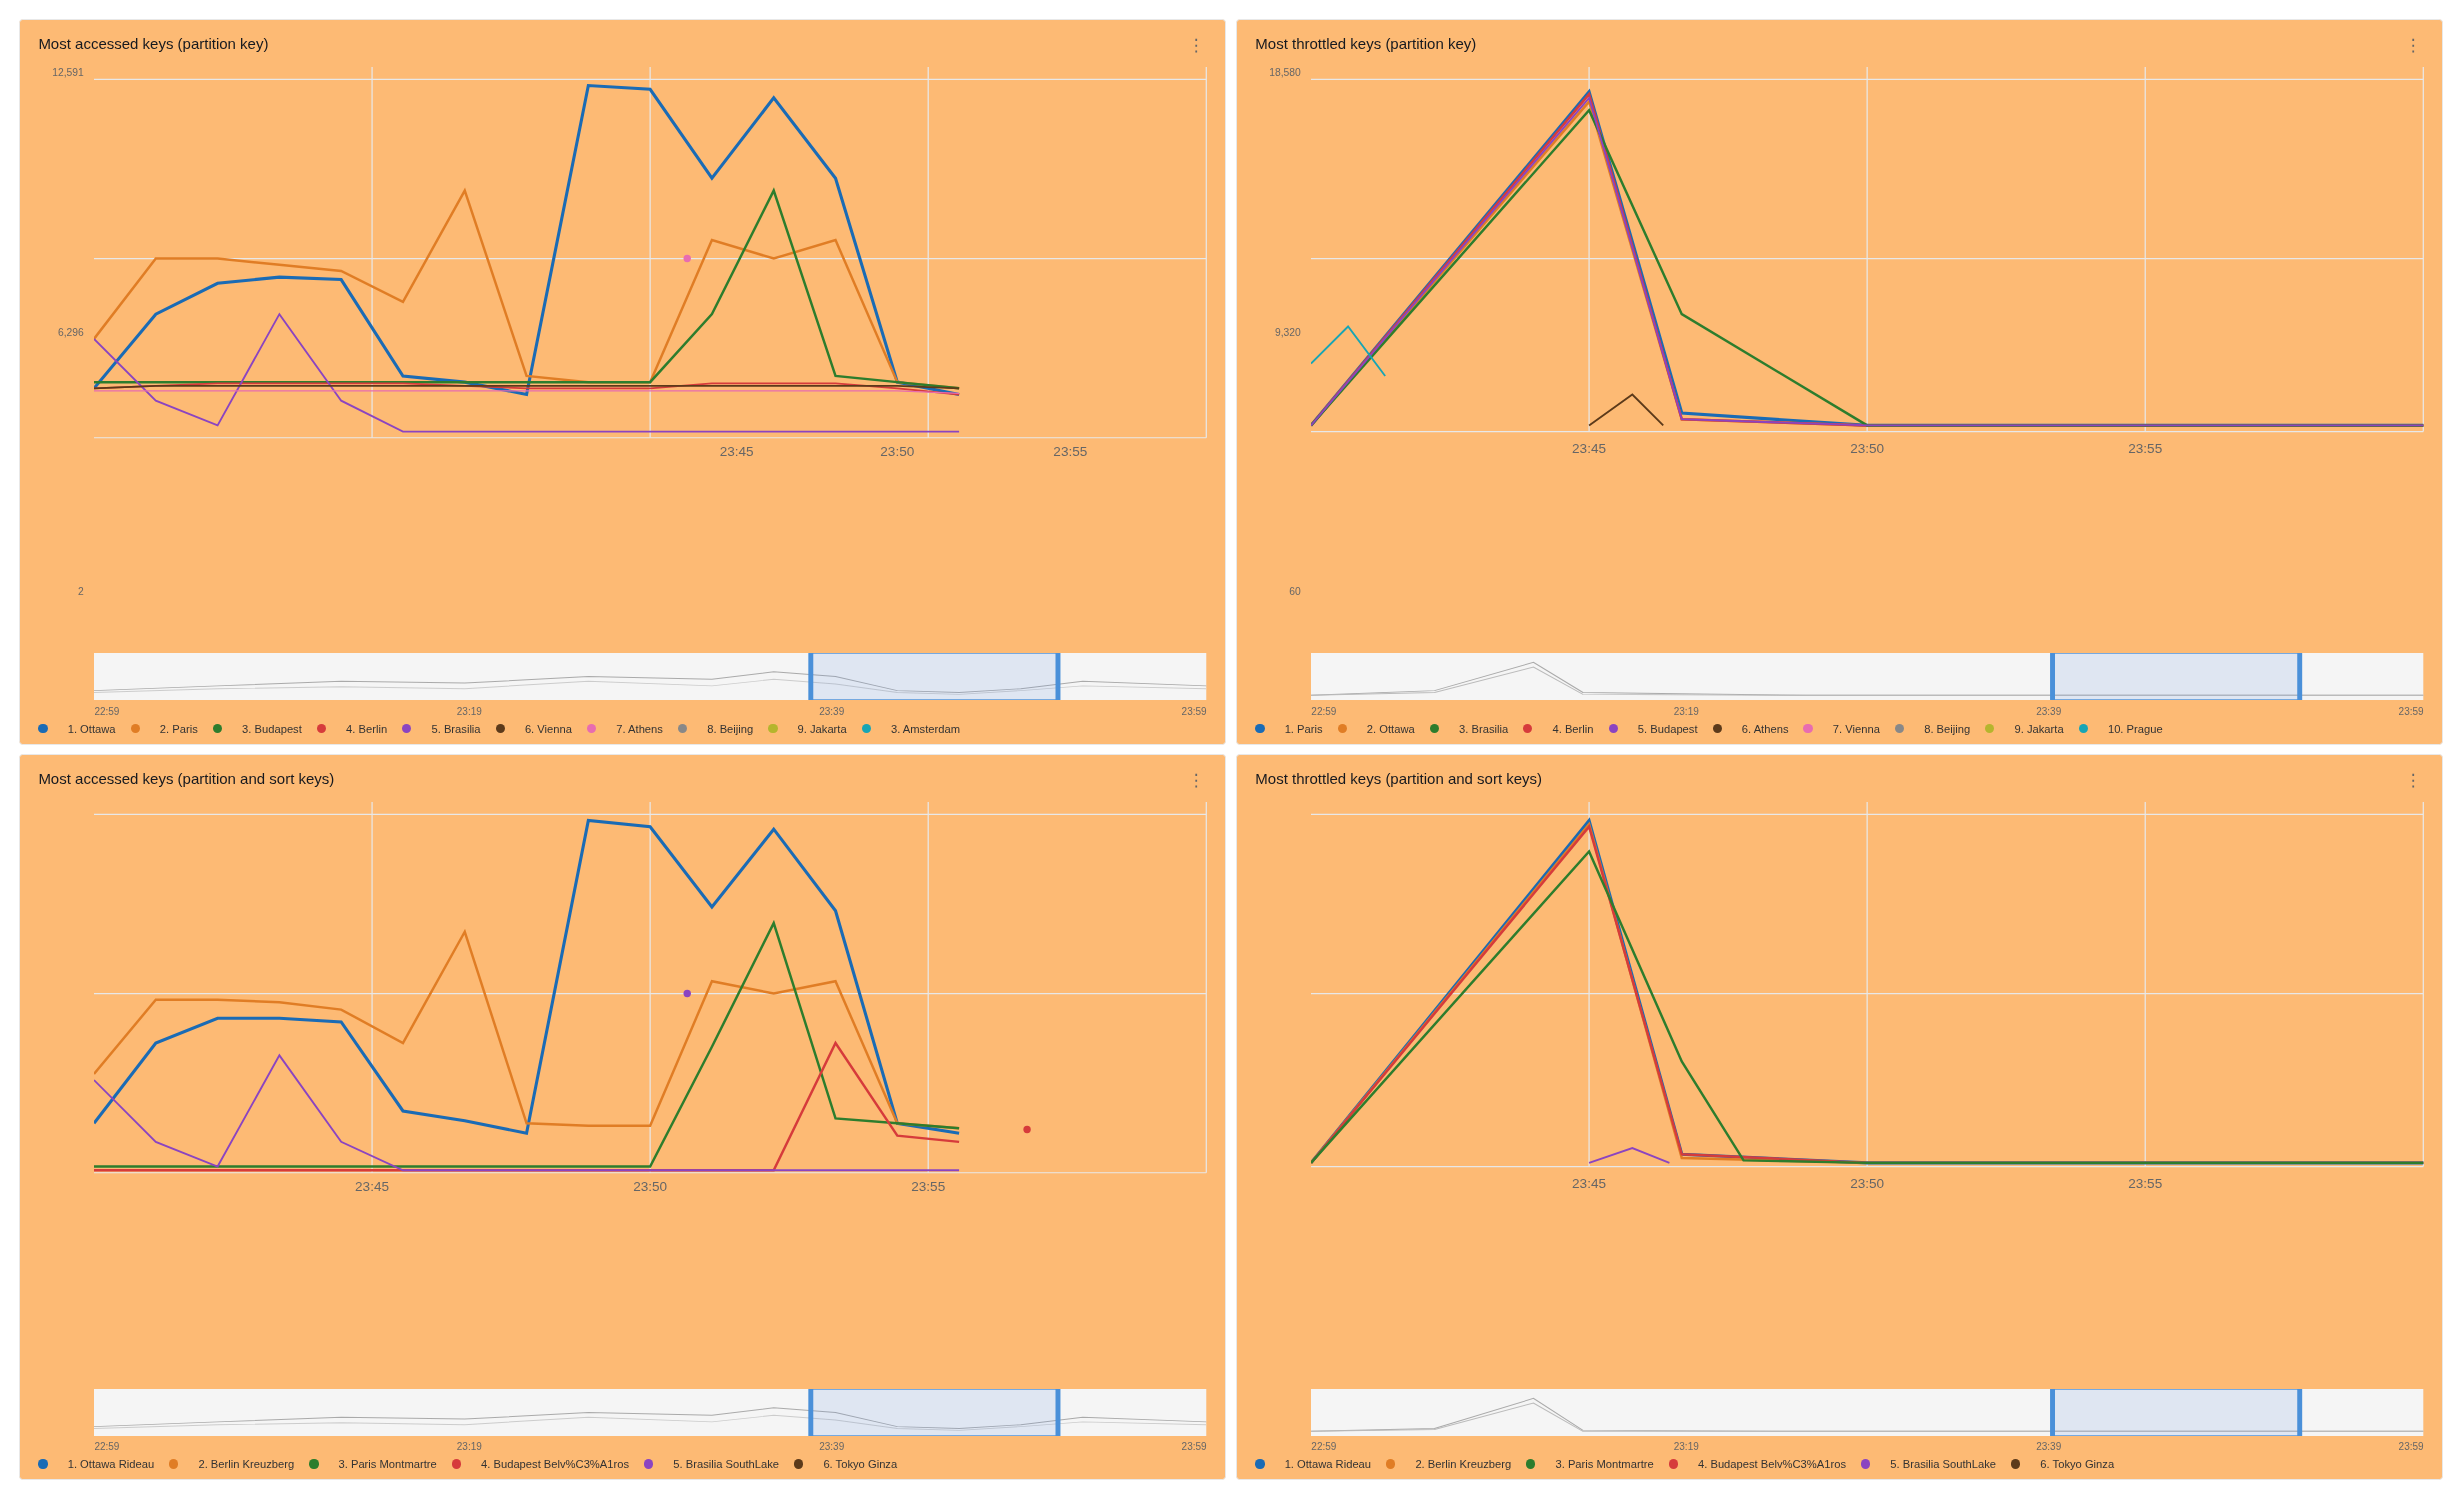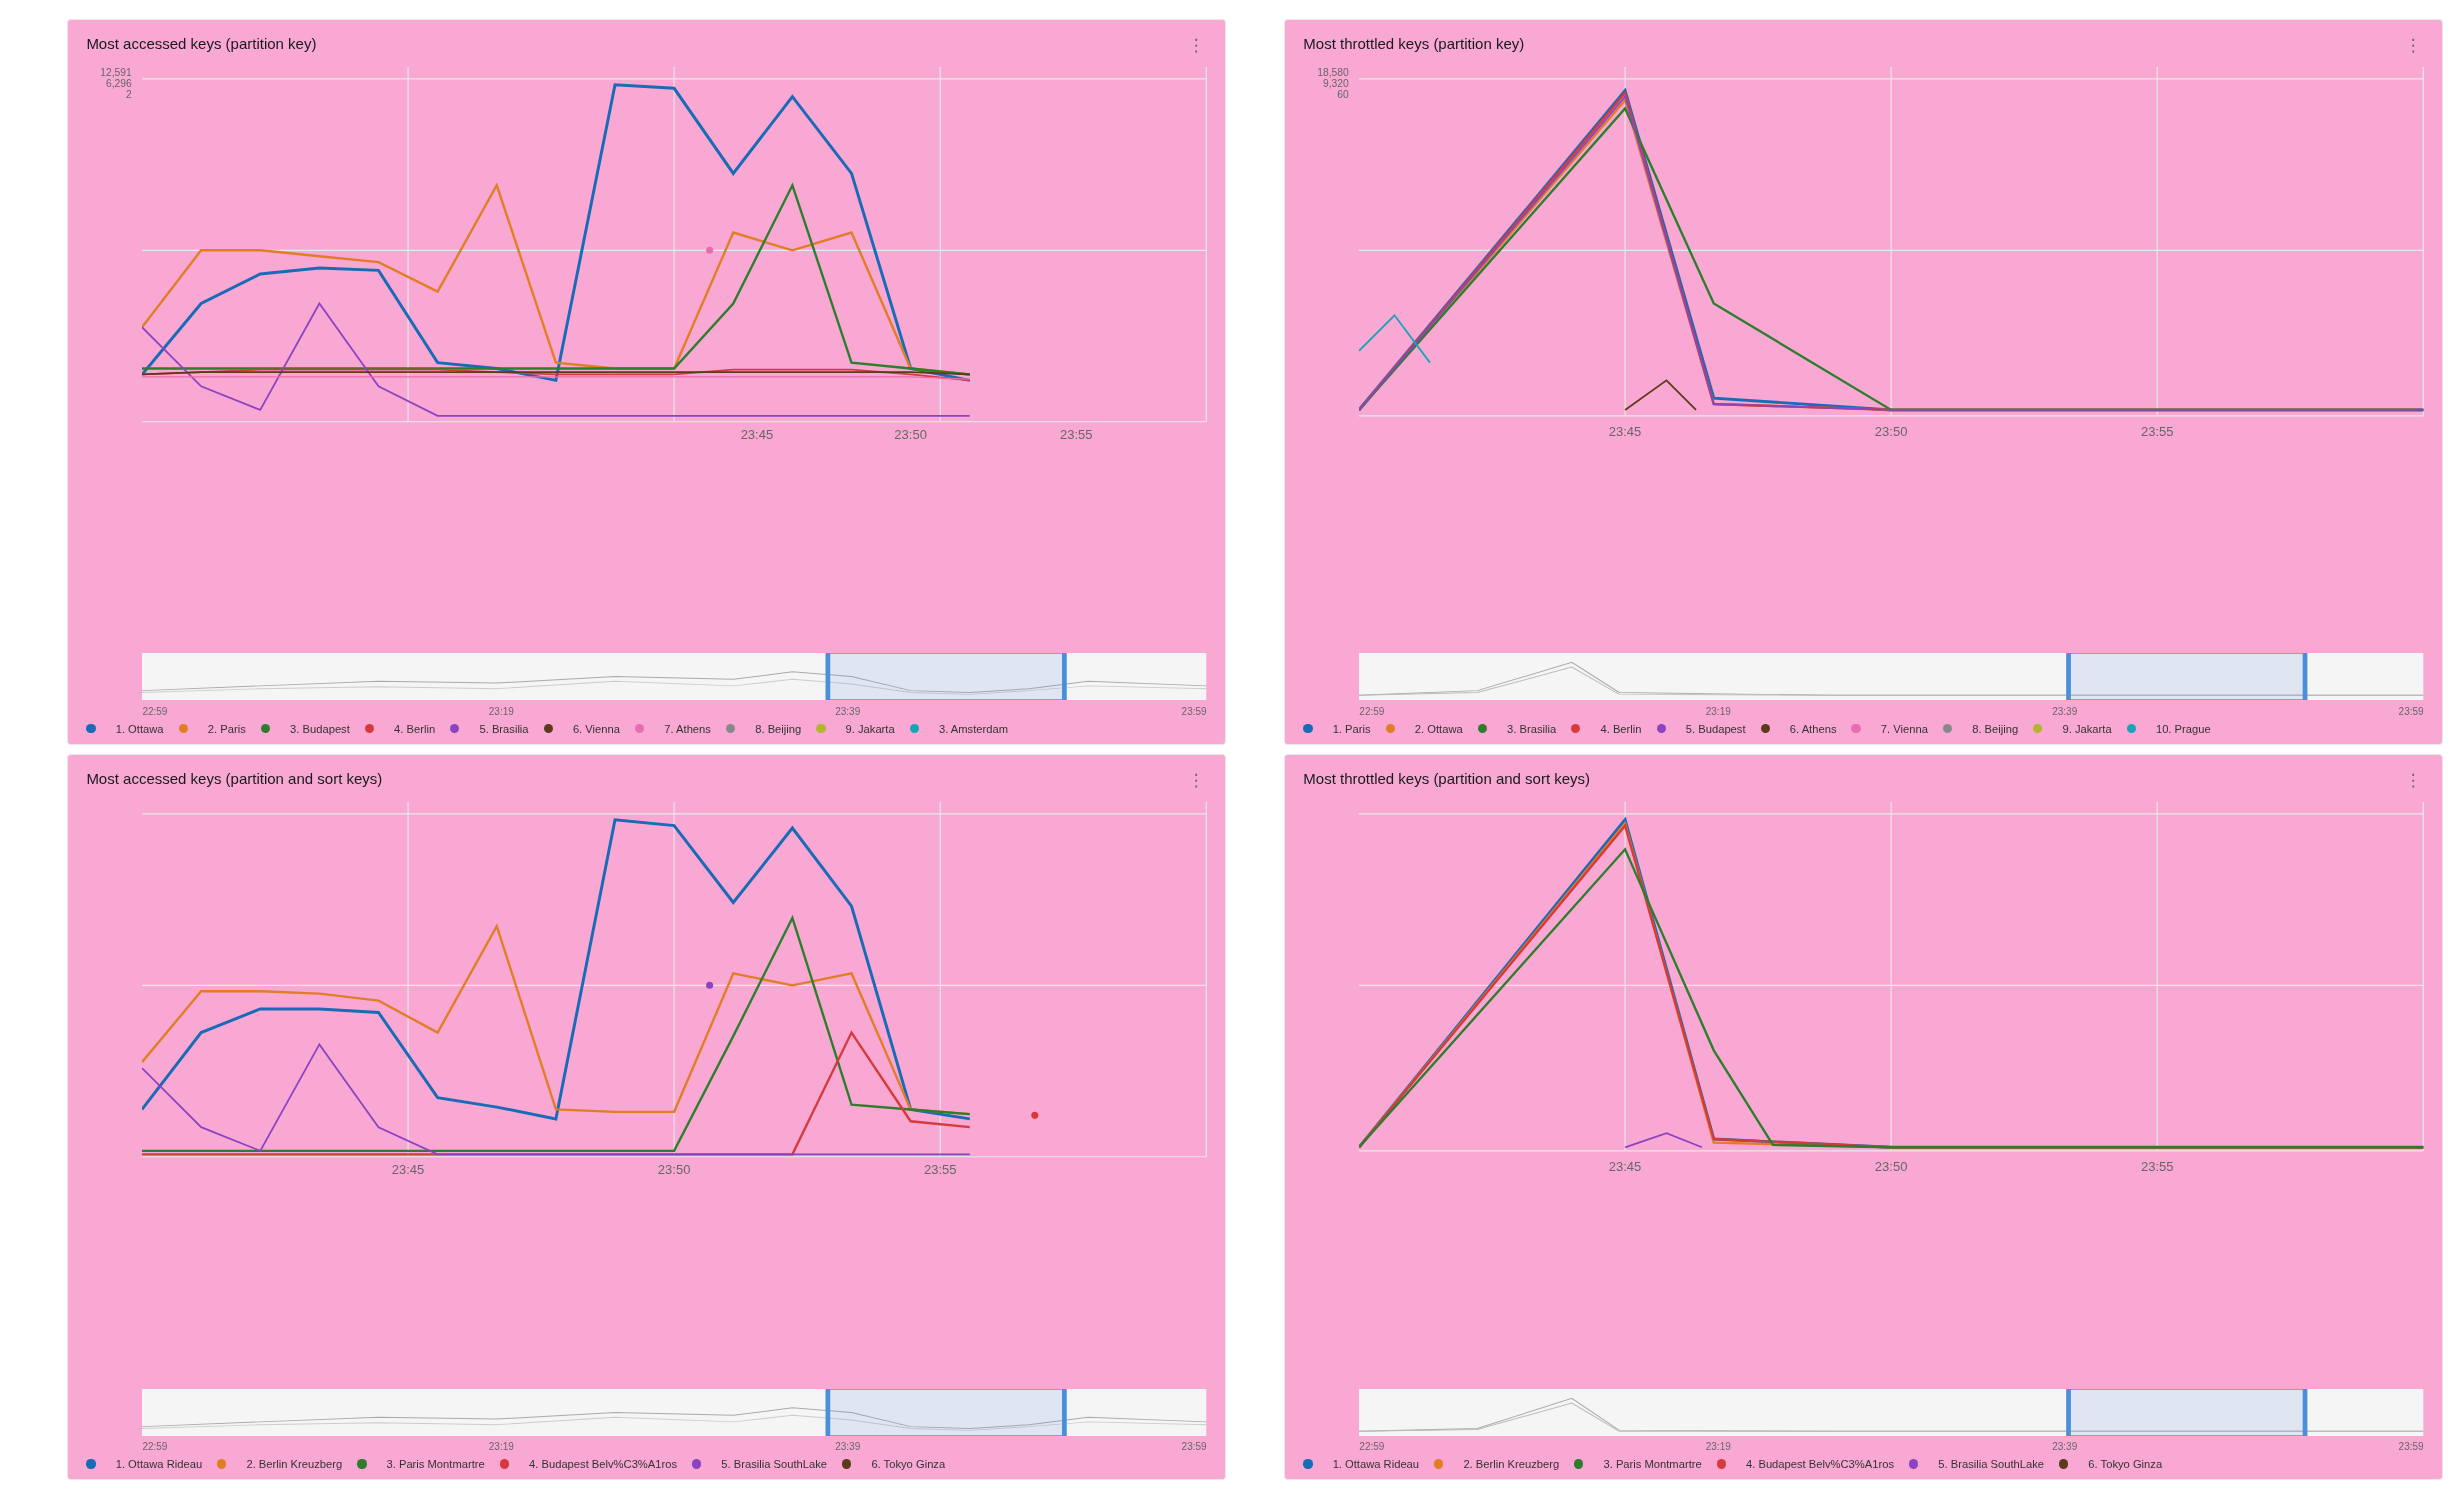--- a/index.html
+++ b/index.html
@@ -12,28 +12,27 @@
     .dashboard {
       display: grid;
       grid-template-columns: 1fr 1fr;
       grid-template-rows: 1fr 1fr;
       width: 2462px;
       height: 1499px;
       padding: 18.7px;
       gap: 9.3px;
     }
     .chart-panel {
-      background: #f9a8d4;
+      background: #fdba74;
       border: 0.9px solid #e8e8e8;
       border-radius: 3.7px;
       padding: 15px 18.7px 9.3px 18.7px;
       display: flex;
       flex-direction: column;
       position: relative;
-      margin-left: 48px;
     }
     .panel-header {
       display: flex;
       justify-content: space-between;
       align-items: flex-start;
       margin-bottom: 11.2px;
     }
     .panel-title {
       font-size: 15px;
       font-weight: 500;
@@ -52,20 +51,21 @@
       flex-direction: column;
     }
     .y-axis-labels {
       position: absolute;
       left: 0;
       top: 0;
       bottom: 56px;
       width: 51px;
       display: flex;
       flex-direction: column;
+      justify-content: space-between;
       align-items: flex-end;
       padding-right: 5.6px;
       font-size: 10.3px;
       color: #666;
       z-index: 2;
     }
     .chart-svg-container {
       position: relative;
       flex: 1;
       margin-left: 56px;

